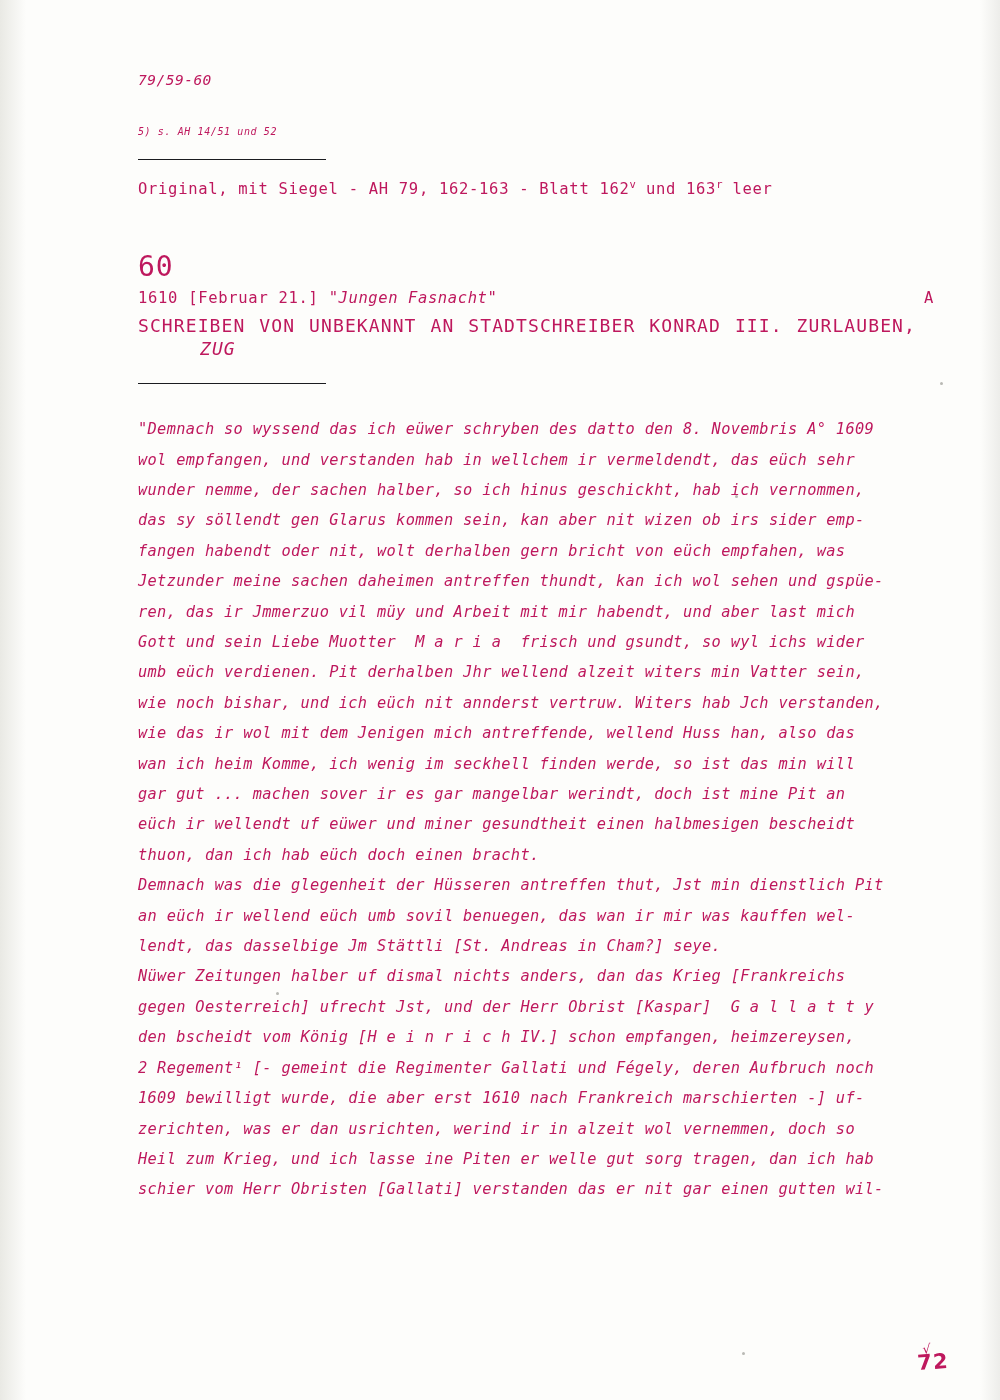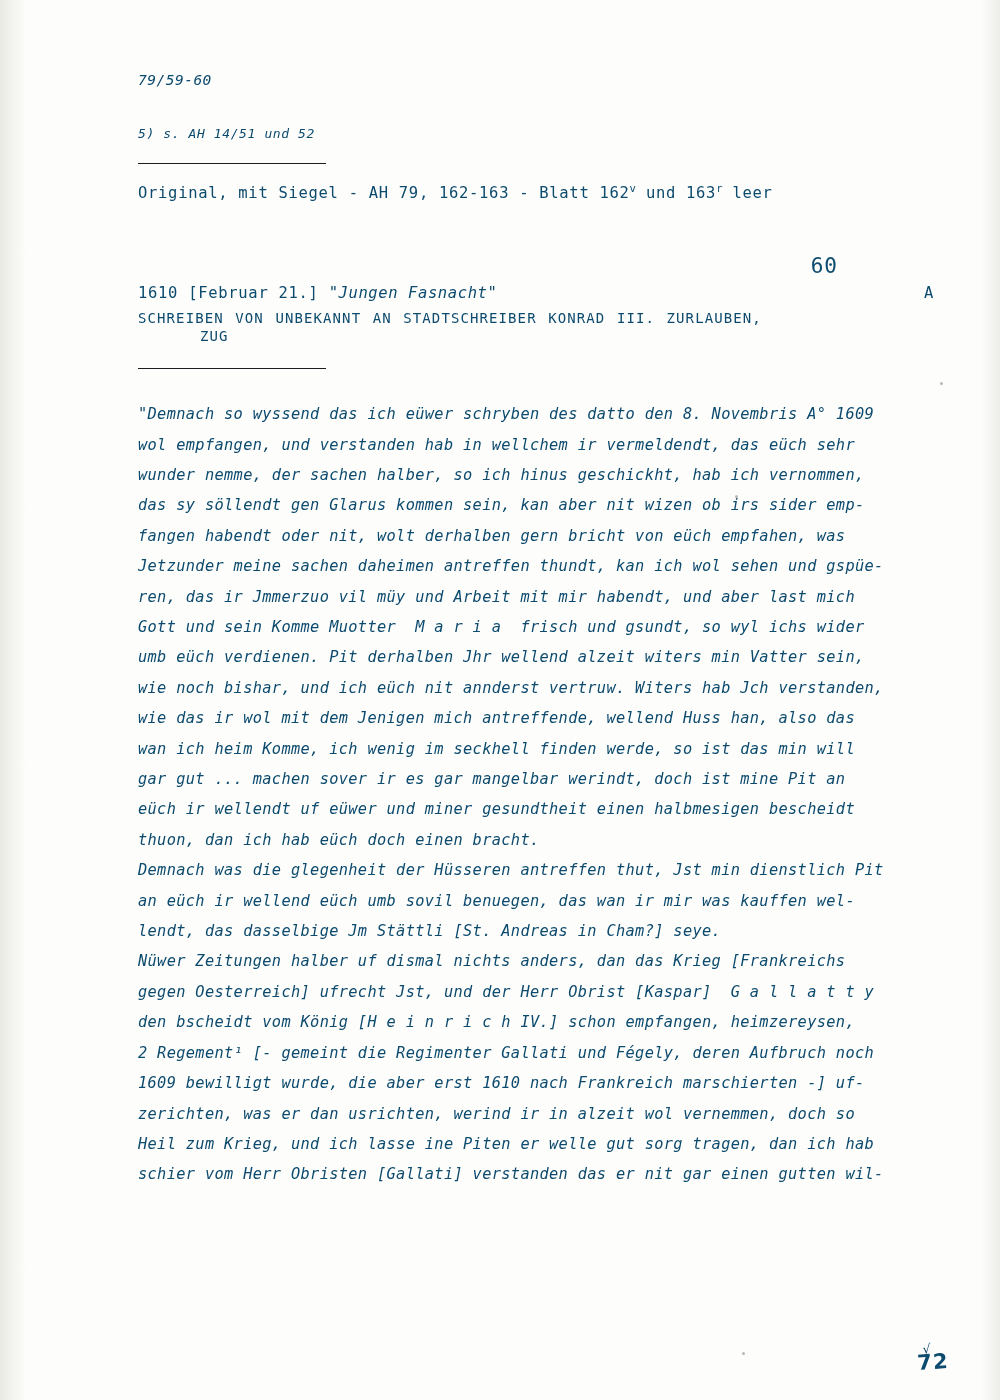--- a/index.html
+++ b/index.html
@@ -7,21 +7,21 @@
     padding: 0;
     background: #ffffff;
   }
   .page {
     position: relative;
     width: 1000px;
     height: 1400px;
     background: #fdfdfb;
     overflow: hidden;
     font-family: "DejaVu Sans Mono", monospace;
-    color: #0c4a6e;
+    color: #be185d;
   }
   
   .page::before {
     content: "";
     position: absolute;
     left: 0; top: 0; bottom: 0;
     width: 26px;
     background: linear-gradient(to right, #e9e9e4, rgba(255,255,255,0));
     pointer-events: none;
   }
@@ -43,21 +43,21 @@
 
   .archive-ref {
     font-style: italic;
     font-size: 14.5px;
     letter-spacing: 0.5px;
     margin-bottom: 38px;
   }
 
   .note-line {
     font-style: italic;
-    font-size: 13px;
+    font-size: 10px;
     letter-spacing: 0.6px;
     margin-bottom: 22px;
   }
 
   .rule-short {
     width: 188px;
     height: 0;
     border-top: 1.6px solid #1b1c20;
     margin: 10px 0 18px 0;
   }
@@ -68,48 +68,49 @@
     margin-bottom: 52px;
     white-space: nowrap;
   }
   .sup {
     font-size: 10.5px;
     vertical-align: super;
     letter-spacing: 0;
   }
 
   .doc-number {
-    text-align: right;
-    font-size: 21px;
+    text-align: left;
+    font-size: 28px;
     letter-spacing: 1px;
     margin-bottom: 6px;
     padding-right: 100px;
   }
 
   .head-row {
     display: flex;
     align-items: baseline;
     justify-content: space-between;
     font-size: 15.5px;
     letter-spacing: 0.7px;
     margin-bottom: 8px;
   }
   .head-left { white-space: nowrap; }
   .head-title-italic { font-style: italic; letter-spacing: 0.6px; }
   .head-right { font-size: 15.5px; padding-right: 4px; }
 
   .head-caps {
-    font-size: 14px;
+    font-size: 18px;
     letter-spacing: 1.1px;
     word-spacing: 2px;
   }
   .head-caps-second {
     display: block;
     margin-left: 62px;
     margin-top: 2px;
+    font-style: italic;
   }
 
   .rule-short2 {
     width: 188px;
     height: 0;
     border-top: 1.6px solid #1b1c20;
     margin: 24px 0 30px 0;
   }
 
   .body-text {
@@ -182,21 +183,21 @@
     <div class="rule-short2"></div>
 
     <div class="body-text">
       <p>"Demnach so wyssend das ich eüwer schryben des datto den 8. Novembris A° 1609</p>
       <p>wol empfangen, und verstanden hab in wellchem ir vermeldendt, das eüch sehr</p>
       <p>wunder nemme, der sachen halber, so ich hinus geschickht, hab ich vernommen,</p>
       <p>das sy söllendt gen Glarus kommen sein, kan aber nit wizen ob irs sider emp-</p>
       <p>fangen habendt oder nit, wolt derhalben gern bricht von eüch empfahen, was</p>
       <p>Jetzunder meine sachen daheimen antreffen thundt, kan ich wol sehen und gspüe-</p>
       <p>ren, das ir Jmmerzuo vil müy und Arbeit mit mir habendt, und aber last mich</p>
-      <p>Gott und sein Komme Muotter  M a r i a  frisch und gsundt, so wyl ichs wider</p>
+      <p>Gott und sein Liebe Muotter  M a r i a  frisch und gsundt, so wyl ichs wider</p>
       <p>umb eüch verdienen. Pit derhalben Jhr wellend alzeit witers min Vatter sein,</p>
       <p>wie noch bishar, und ich eüch nit annderst vertruw. Witers hab Jch verstanden,</p>
       <p>wie das ir wol mit dem Jenigen mich antreffende, wellend Huss han, also das</p>
       <p>wan ich heim Komme, ich wenig im seckhell finden werde, so ist das min will</p>
       <p>gar gut ... machen sover ir es gar mangelbar werindt, doch ist mine Pit an</p>
       <p>eüch ir wellendt uf eüwer und miner gesundtheit einen halbmesigen bescheidt</p>
       <p>thuon, dan ich hab eüch doch einen bracht.</p>
       <p>Demnach was die glegenheit der Hüsseren antreffen thut, Jst min dienstlich Pit</p>
       <p>an eüch ir wellend eüch umb sovil benuegen, das wan ir mir was kauffen wel-</p>
       <p>lendt, das dasselbige Jm Stättli [St. Andreas in Cham?] seye.</p>

